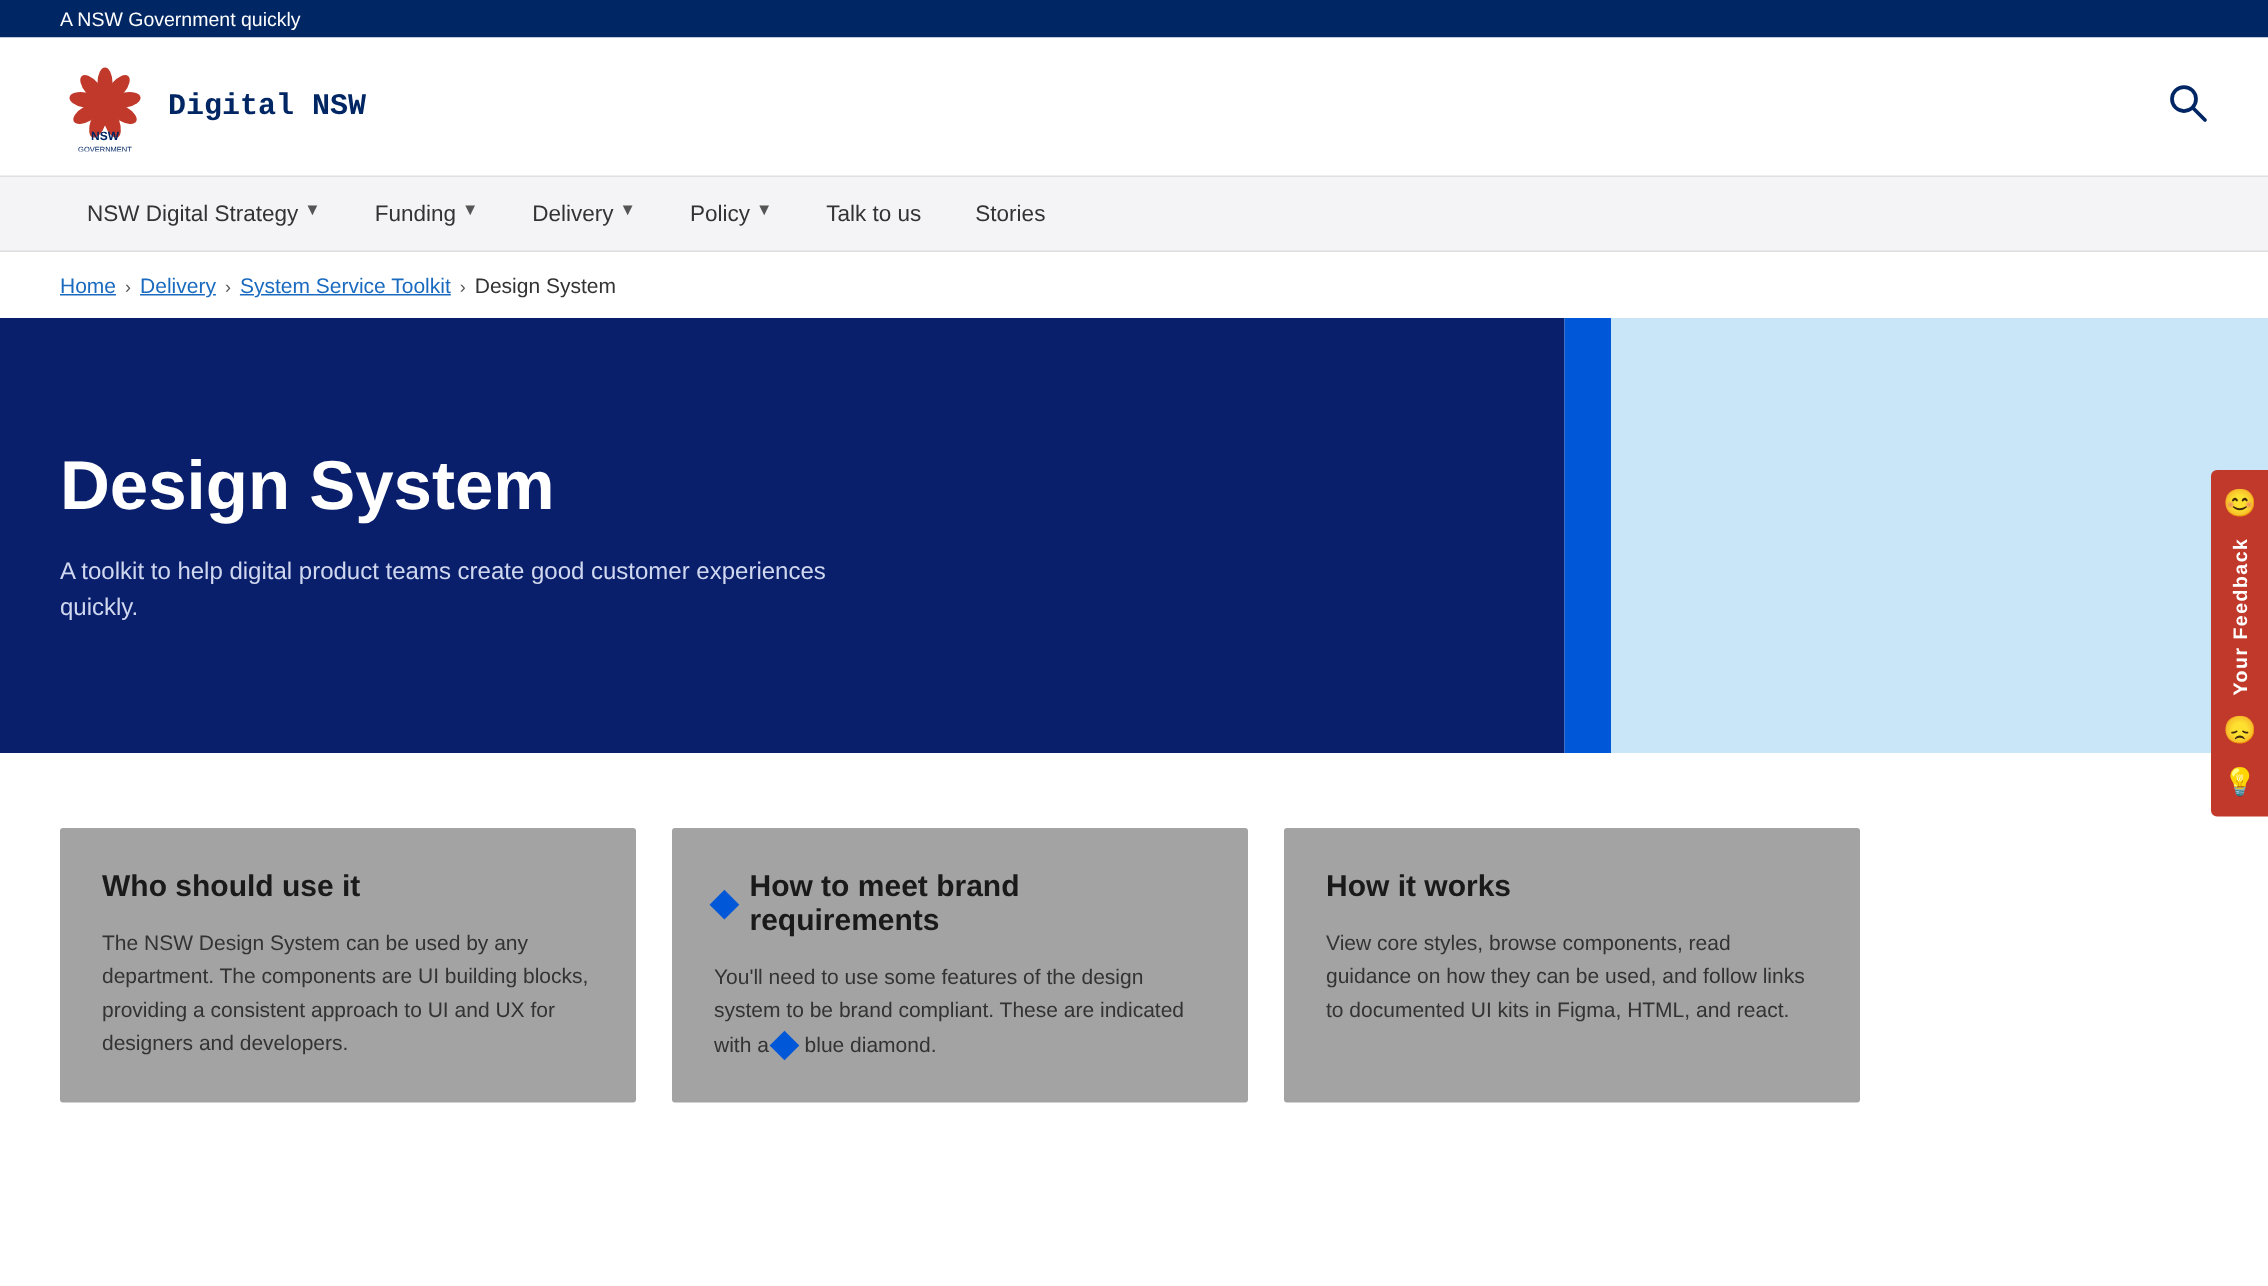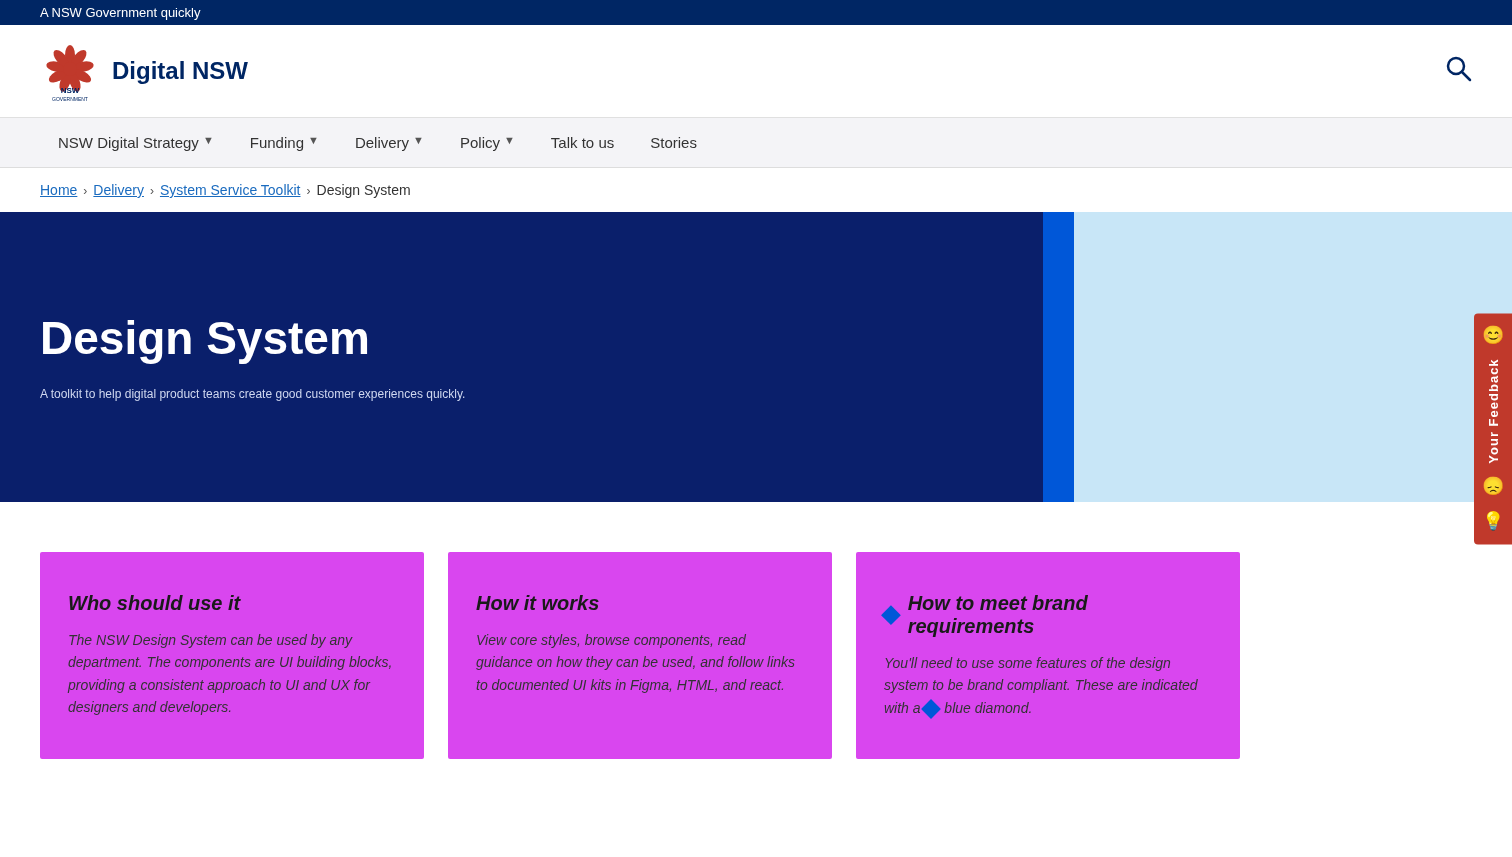--- a/index.html
+++ b/index.html
@@ -30,23 +30,24 @@
     .nsw-logo {
       display: flex;
       align-items: center;
       gap: 12px;
     }
     .logo-emblem {
       width: 60px;
       height: 60px;
     }
     .digital-nsw-text {
-      font-size: 24px;
+      font-size: 20px;
       font-weight: 700;
       color: #002664;
+      font-family: Liberation Mono, monospace;
     }
     .search-icon-btn {
       background: none;
       border: none;
       cursor: pointer;
       font-size: 24px;
       color: #002664;
     }
 
     
@@ -113,21 +114,21 @@
       background: #c8e6f7;
       flex: 1;
     }
     .hero-title {
       font-size: 46px;
       font-weight: 700;
       color: #fff;
       margin-bottom: 20px;
     }
     .hero-subtitle {
-      font-size: 12px;
+      font-size: 16px;
       color: #d0d8f0;
       line-height: 1.5;
       max-width: 520px;
     }
 
     
     .feedback-sidebar {
       position: fixed;
       right: 0;
       top: 50%;
@@ -159,24 +160,23 @@
       padding: 50px 40px;
       background: #fff;
     }
     .cards-grid {
       display: grid;
       grid-template-columns: repeat(3, 1fr);
       gap: 24px;
       max-width: 1200px;
     }
     .card {
-      background: #d946ef;
-      padding: 40px 28px;
+      background: #a3a3a3;
+      padding: 28px 28px;
       border-radius: 2px;
-      font-style: italic;
     }
     .card-title {
       font-size: 20px;
       font-weight: 700;
       color: #1a1a1a;
       margin-bottom: 14px;
       display: flex;
       align-items: center;
       gap: 8px;
     }
@@ -293,29 +293,29 @@
 
     <div class="card">
       <div class="card-title">
         <span>Who should use it</span>
       </div>
       <p class="card-text">The NSW Design System can be used by any department. The components are UI building blocks, providing a consistent approach to UI and UX for designers and developers.</p>
     </div>
 
     <div class="card">
       <div class="card-title">
-        <span>How it works</span>
-      </div>
-      <p class="card-text">View core styles, browse components, read guidance on how they can be used, and follow links to documented UI kits in Figma, HTML, and react.</p>
-    </div>
-
-    <div class="card">
-      <div class="card-title">
         <span class="diamond-icon"></span>
         <span>How to meet brand requirements</span>
       </div>
       <p class="card-text">
         You'll need to use some features of the design system to be brand compliant. These are indicated with a <span class="diamond-icon"></span> blue diamond.
       </p>
     </div>
 
+    <div class="card">
+      <div class="card-title">
+        <span>How it works</span>
+      </div>
+      <p class="card-text">View core styles, browse components, read guidance on how they can be used, and follow links to documented UI kits in Figma, HTML, and react.</p>
+    </div>
+
   </div>
 </section>
 
 </body></html>

